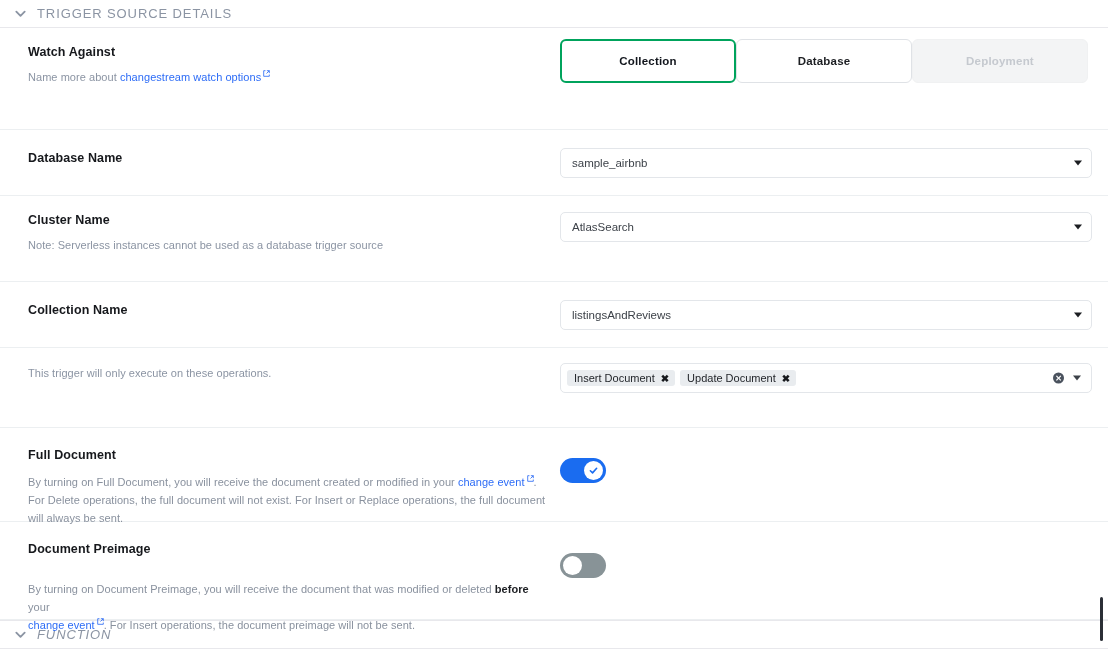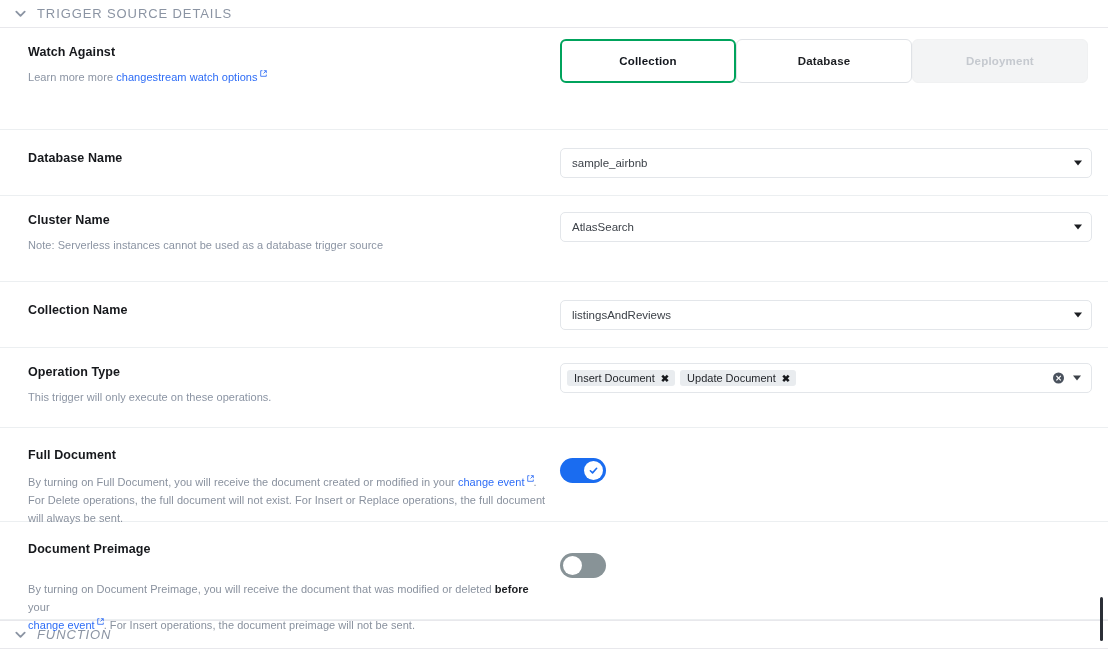--- a/index.html
+++ b/index.html
@@ -154,21 +154,21 @@
       <svg viewBox="0 0 14 14" width="13" height="13">
           <path d="M2.5 5 L7 9.5 L11.5 5" fill="none" stroke="currentColor" stroke-width="2" stroke-linecap="round" stroke-linejoin="round"></path>
         </svg>
     </span>
     <span class="section-title">TRIGGER SOURCE DETAILS</span>
   </div>
 
   <div class="row" style="height:102px;">
     <div class="row-left">
       <div class="lbl">Watch Against</div>
-      <p class="sub"><span>Learn more more </span><a class="link" href="#">changestream watch options</a><span class="ext"><svg viewBox="0 0 10 10" width="7" height="7">
+      <p class="sub"><span>Name more about </span><a class="link" href="#">changestream watch options</a><span class="ext"><svg viewBox="0 0 10 10" width="7" height="7">
               <path d="M3.5 1 H1 V9 H9 V6.5" fill="none" stroke="currentColor" stroke-width="1.2"></path>
               <path d="M5.5 1 H9 V4.5" fill="none" stroke="currentColor" stroke-width="1.2"></path>
               <path d="M9 1 L5 5" fill="none" stroke="currentColor" stroke-width="1.2"></path>
             </svg></span></p>
     </div>
     <div class="row-right" style="padding-top:11px;">
       <div class="seg-group">
         <div class="seg selected">Collection</div>
         <div class="seg">Database</div>
         <div class="seg disabled">Deployment</div>
@@ -208,21 +208,20 @@
     <div class="row-right" style="padding-top:18px;">
       <div class="select">
         <span>listingsAndReviews</span>
         <span class="caret"></span>
       </div>
     </div>
   </div>
 
   <div class="row" style="height:80px;">
     <div class="row-left">
-      <div class="lbl">Operation Type</div>
       <p class="sub">This trigger will only execute on these operations.</p>
     </div>
     <div class="row-right" style="padding-top:15px;">
       <div class="multi">
         <span class="chip">
           <span>Insert Document</span>
           <span class="x">✖</span>
         </span>
         <span class="chip">
           <span>Update Document</span>

